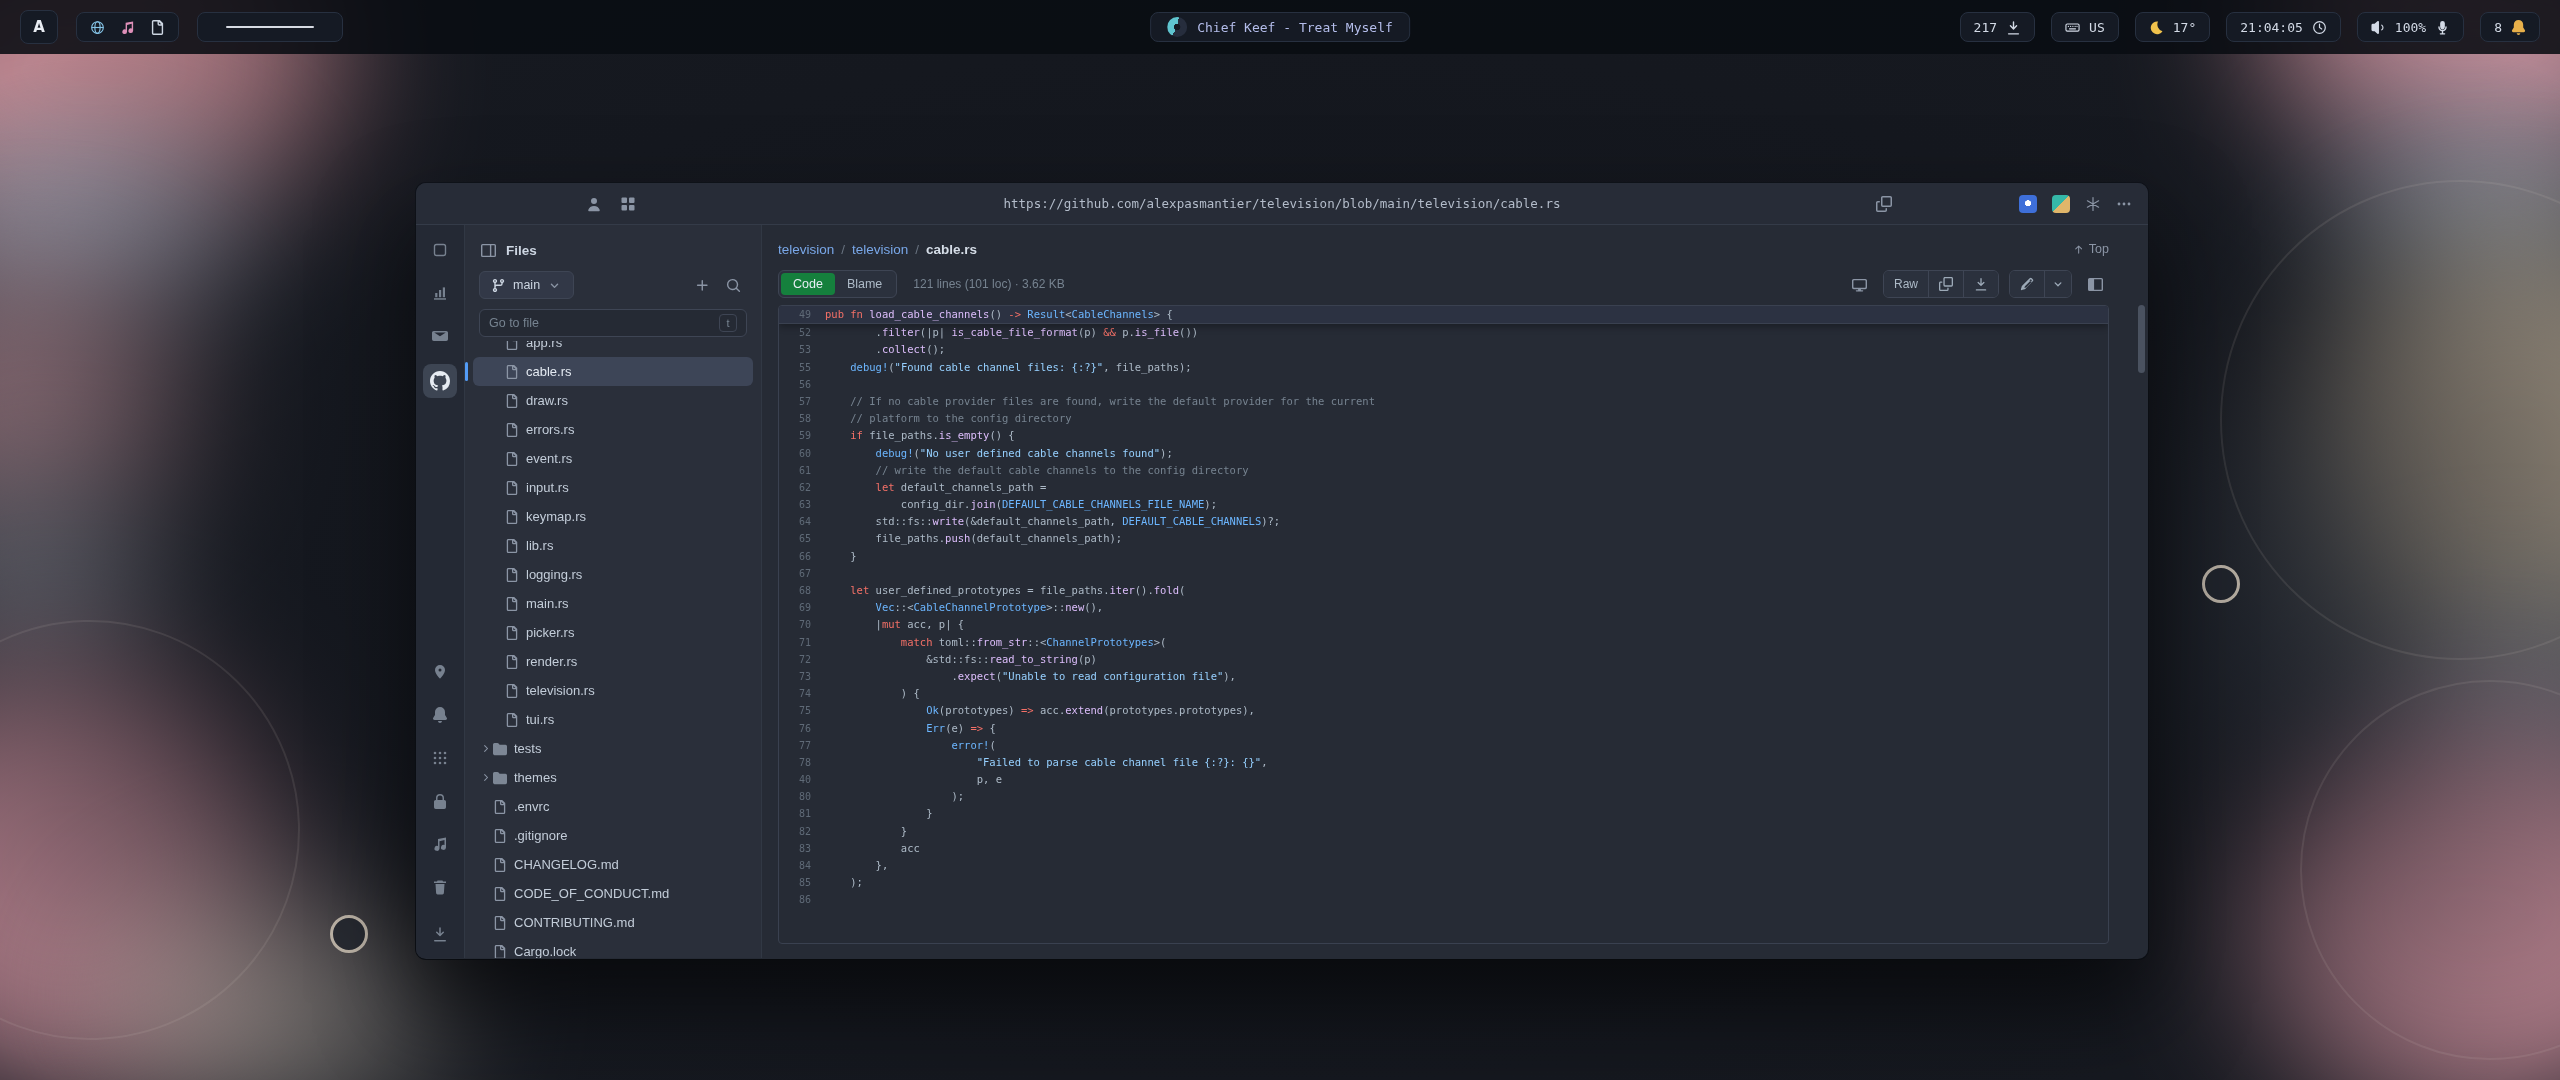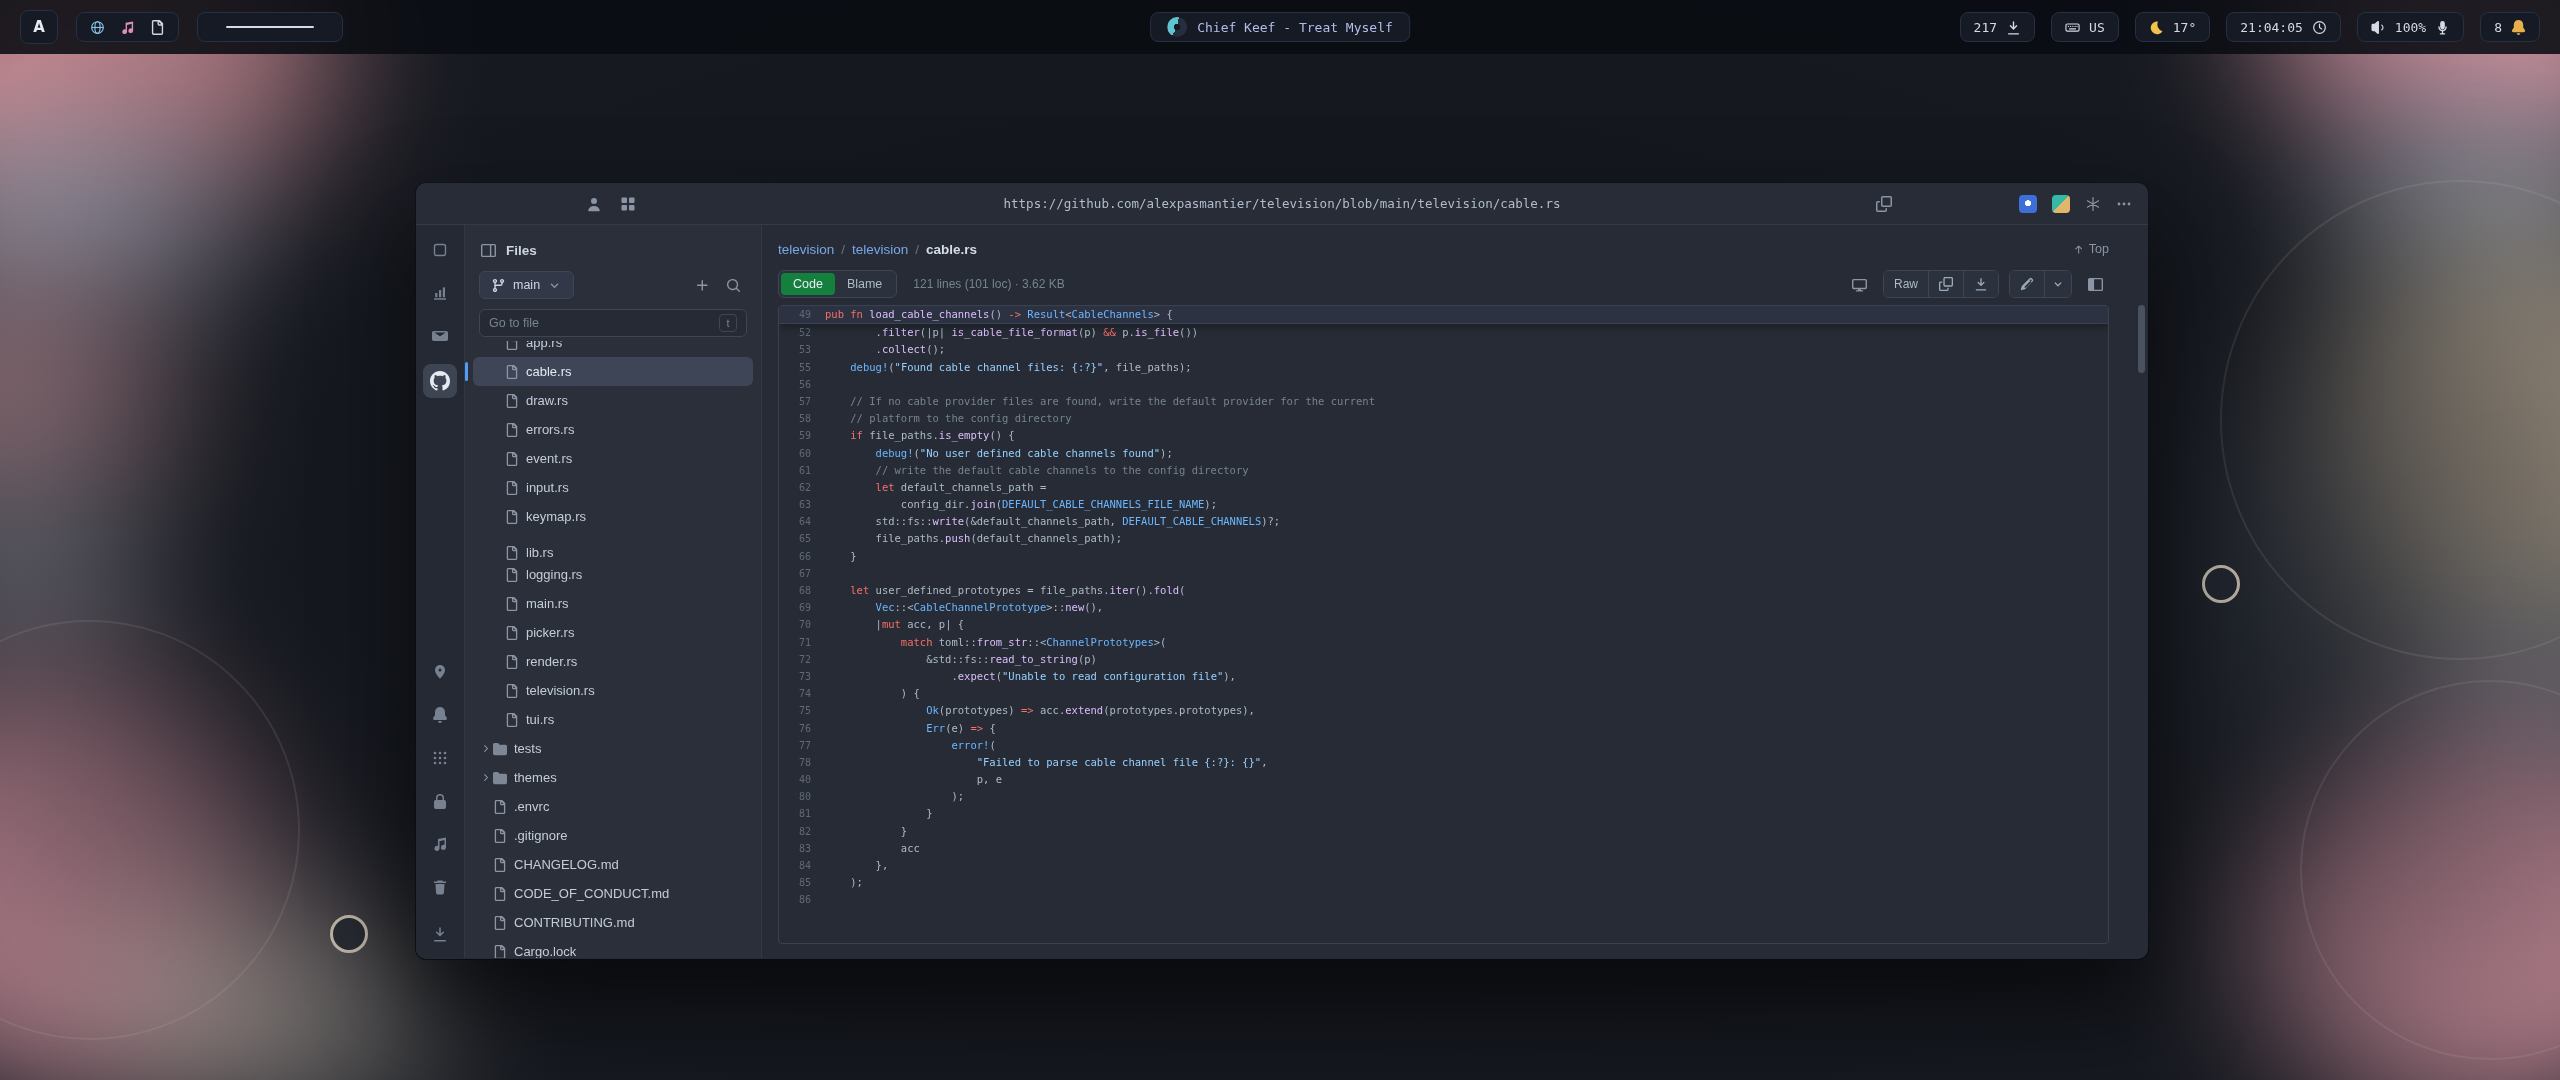--- a/index.html
+++ b/index.html
@@ -464,21 +464,21 @@
           </div>
           <div class="tree-row" style="padding-left: 16px;">
             <span class="chev"></span>
             <span class="ticon">
               <svg viewBox="0 0 16 16" fill="currentColor">
                 <path d="M2 1.75C2 .78 2.78 0 3.75 0h6.5c.2 0 .39.08.53.22l3 3c.14.14.22.33.22.53v10.5A1.75 1.75 0 0 1 12.25 16h-8.5A1.75 1.75 0 0 1 2 14.25ZM3.75 1.5a.25.25 0 0 0-.25.25v12.5c0 .14.11.25.25.25h8.5a.25.25 0 0 0 .25-.25V6h-2.75A1.75 1.75 0 0 1 8 4.25V1.5Zm5.75.56v2.19c0 .14.11.25.25.25h2.19Z"></path>
               </svg>
             </span>
             <span class="tlabel">keymap.rs</span>
           </div>
-          <div class="tree-row" style="padding-left: 16px; align-items: flex-end;">
+          <div class="tree-row" style="padding-left: 16px;">
             <span class="chev"></span>
             <span class="ticon">
               <svg viewBox="0 0 16 16" fill="currentColor">
                 <path d="M2 1.75C2 .78 2.78 0 3.75 0h6.5c.2 0 .39.08.53.22l3 3c.14.14.22.33.22.53v10.5A1.75 1.75 0 0 1 12.25 16h-8.5A1.75 1.75 0 0 1 2 14.25ZM3.75 1.5a.25.25 0 0 0-.25.25v12.5c0 .14.11.25.25.25h8.5a.25.25 0 0 0 .25-.25V6h-2.75A1.75 1.75 0 0 1 8 4.25V1.5Zm5.75.56v2.19c0 .14.11.25.25.25h2.19Z"></path>
               </svg>
             </span>
             <span class="tlabel">lib.rs</span>
           </div>
           <div class="tree-row" style="padding-left: 16px;">
             <span class="chev"></span>

